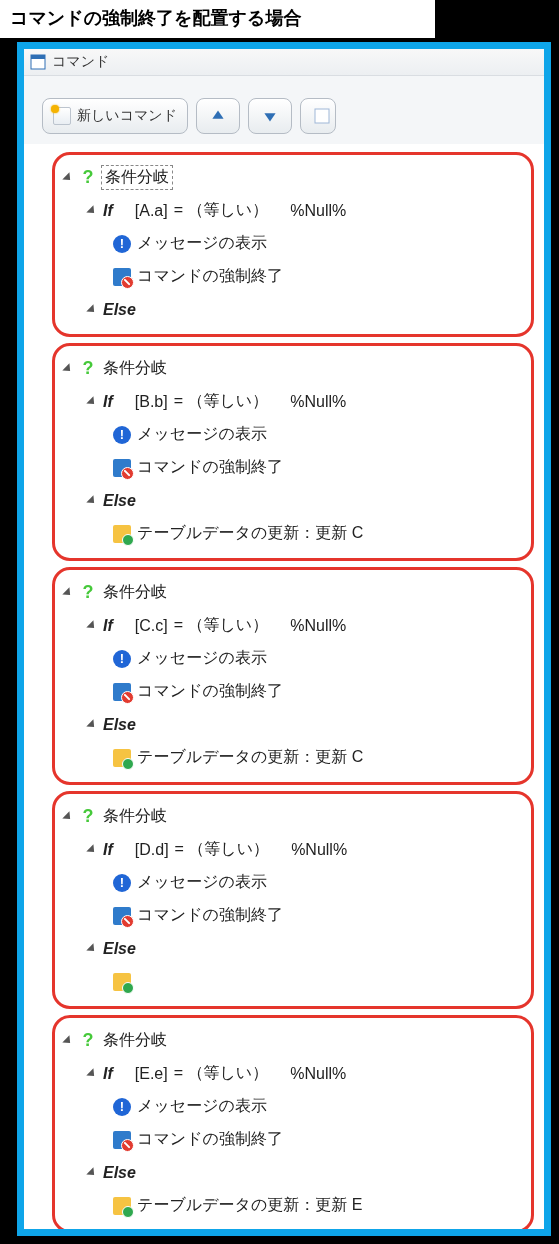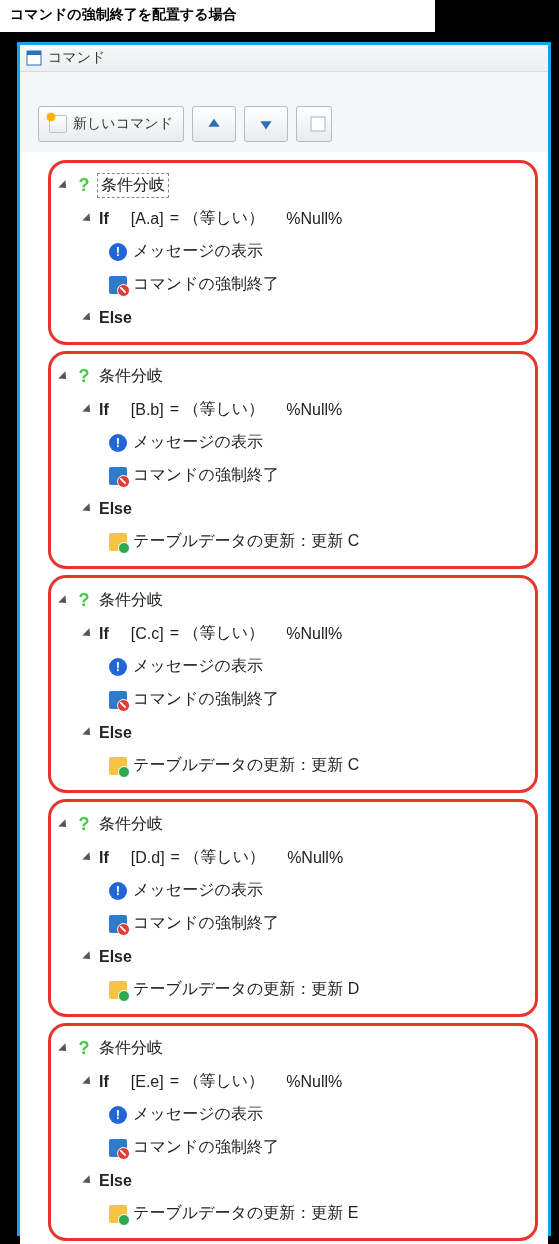--- a/index.html
+++ b/index.html
@@ -8,32 +8,32 @@
     font-family: "Meiryo", "Yu Gothic", "MS PGothic", sans-serif;
     background: #000;
     width: 559px;
     height: 1244px;
     overflow: hidden;
   }
   .caption-bar {
     background: #fff;
     color: #000;
     font-weight: bold;
-    font-size: 14px;
+    font-size: 18px;
     padding: 6px 10px 8px 10px;
     width: 435px;
   }
   .window {
     position: absolute;
     left: 17px;
     top: 42px;
     right: 8px;
     bottom: 8px;
     background: #fff;
-    border: 3px solid #0ea5e9;
+    border: 7px solid #0ea5e9;
   }
   .title-row {
     display: flex;
     align-items: center;
     gap: 6px;
     padding: 4px 6px;
     border-bottom: 1px solid #d9dde2;
     background: linear-gradient(#f8f8f8, #eceff2);
   }
   .title-row .app-icon {
@@ -50,27 +50,26 @@
     display: flex;
     gap: 8px;
     align-items: center;
   }
   .tbtn {
     display: inline-flex;
     align-items: center;
     gap: 6px;
     border: 1px solid #b5bcc5;
     background: linear-gradient(#ffffff, #e8ecef);
-    border-radius: 3px;
+    border-radius: 8px;
     padding: 8px 10px;
     font-size: 14px;
     color: #333;
     cursor: pointer;
     white-space: nowrap;
-    margin-top: 12px;
   }
   .tbtn.icon-only { padding: 8px 12px; }
   .tbtn .ticon { width: 18px; height: 18px; display: inline-flex; align-items: center; justify-content: center; }
   .tree {
     padding: 8px 10px 12px 28px;
     background: #fff;
     height: calc(100% - 95px);
     overflow: hidden;
   }
   .group {
@@ -85,21 +84,21 @@
     gap: 6px;
     height: 33px;
     font-size: 16px;
     color: #222;
   }
   .ind1 { padding-left: 0; }
   .ind2 { padding-left: 24px; }
   .ind3 { padding-left: 48px; }
   .expander { width: 0; height: 0; border-style: solid; border-width: 5px 0 5px 6px; border-color: transparent transparent transparent #555; transform: rotate(45deg); margin-right: 2px; }
   .gap { width: 10px; }
-  .bold { font-weight: bold; }
+  .bold { font-weight: bold; font-style: italic; }
   .sel-dotted { outline: 1px dashed #888; outline-offset: 1px; padding: 0 2px; }
   .icon { width: 18px; height: 18px; display: inline-flex; align-items: center; justify-content: center; flex: 0 0 18px; }
   
   .i-question { color: #46c93a; font-weight: bold; font-size: 18px; }
   .i-info {
     width: 18px; height: 18px; border-radius: 50%;
     background: #2066d6; color: #fff; font-weight: bold; font-size: 13px;
     display: inline-flex; align-items: center; justify-content: center;
   }
   .i-stop {
@@ -335,21 +334,20 @@
           <span>コマンドの強制終了</span>
         </div>
         <div class="row ind2">
           <span class="expander"></span>
           <span class="bold">Else</span>
         </div>
         <div class="row ind3">
           <span class="icon">
             <span class="i-tbl"></span>
           </span>
-          <span>テーブルデータの更新：更新 D</span>
         </div>
       </div>
       <div class="group">
         <div class="row ind1">
           <span class="expander"></span>
           <span class="icon i-question">?</span>
           <span>条件分岐</span>
         </div>
         <div class="row ind2">
           <span class="expander"></span>

